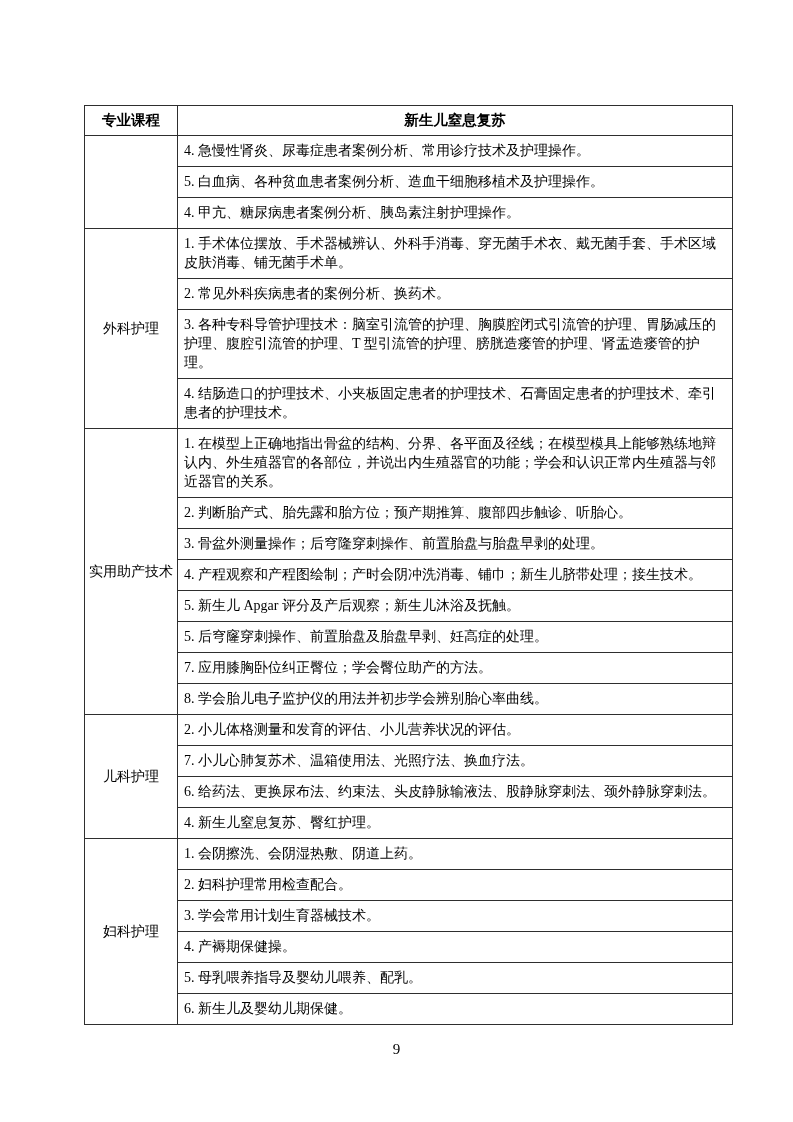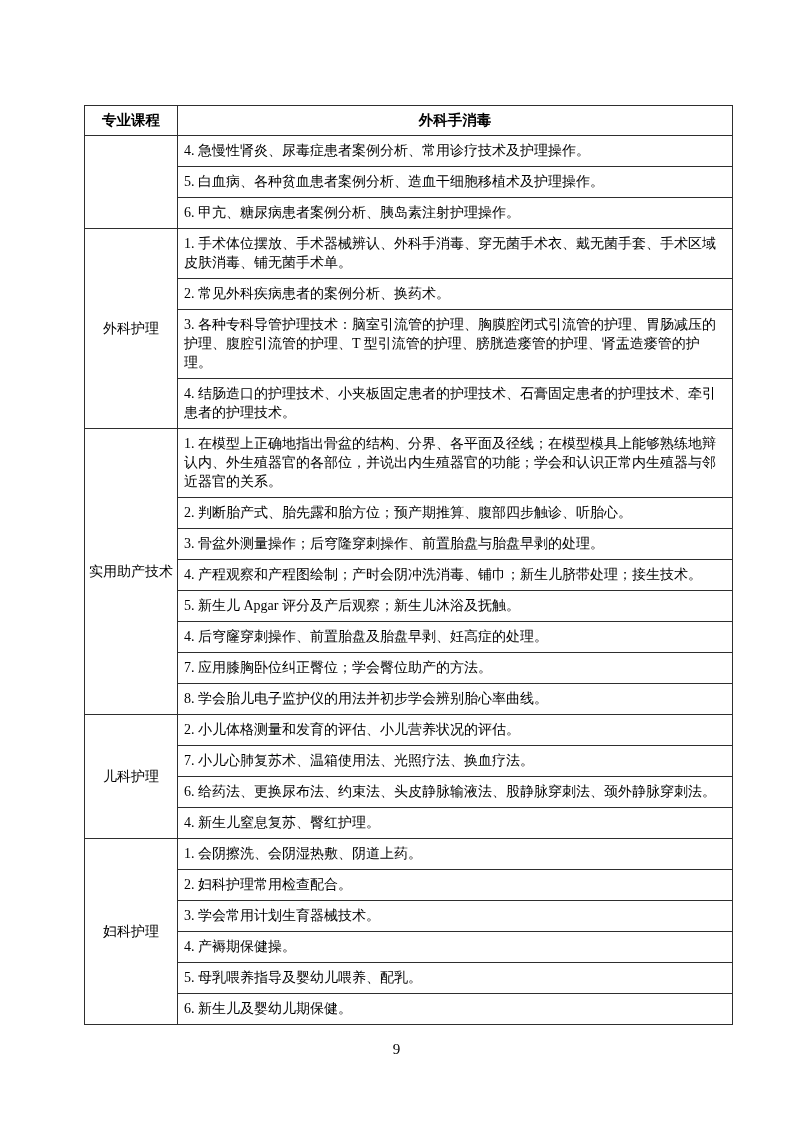--- a/index.html
+++ b/index.html
@@ -68,33 +68,33 @@
 <div class="page">
 
   <table class="doc-table">
     <colgroup>
       <col class="course-col">
       <col class="items-col">
     </colgroup>
     <thead>
       <tr>
         <th class="header-cell">专业课程</th>
-        <th class="header-cell">外科手消毒</th>
+        <th class="header-cell">新生儿窒息复苏</th>
       </tr>
     </thead>
     <tbody>
         <tr>
           <td class="course-cell" rowspan="3"></td>
           <td class="item-cell">4. 急慢性肾炎、尿毒症患者案例分析、常用诊疗技术及护理操作。</td>
         </tr>
         <tr>
           <td class="item-cell">5. 白血病、各种贫血患者案例分析、造血干细胞移植术及护理操作。</td>
         </tr>
         <tr>
-          <td class="item-cell">6. 甲亢、糖尿病患者案例分析、胰岛素注射护理操作。</td>
+          <td class="item-cell">4. 甲亢、糖尿病患者案例分析、胰岛素注射护理操作。</td>
         </tr>
         <tr>
           <td class="course-cell" rowspan="4">外科护理</td>
           <td class="item-cell">1. 手术体位摆放、手术器械辨认、外科手消毒、穿无菌手术衣、戴无菌手套、手术区域皮肤消毒、铺无菌手术单。</td>
         </tr>
         <tr>
           <td class="item-cell">2. 常见外科疾病患者的案例分析、换药术。</td>
         </tr>
         <tr>
           <td class="item-cell">3. 各种专科导管护理技术：脑室引流管的护理、胸膜腔闭式引流管的护理、胃肠减压的护理、腹腔引流管的护理、T 型引流管的护理、膀胱造瘘管的护理、肾盂造瘘管的护理。</td>
@@ -112,21 +112,21 @@
         <tr>
           <td class="item-cell">3. 骨盆外测量操作；后穹隆穿刺操作、前置胎盘与胎盘早剥的处理。</td>
         </tr>
         <tr>
           <td class="item-cell">4. 产程观察和产程图绘制；产时会阴冲洗消毒、铺巾；新生儿脐带处理；接生技术。</td>
         </tr>
         <tr>
           <td class="item-cell">5. 新生儿 Apgar 评分及产后观察；新生儿沐浴及抚触。</td>
         </tr>
         <tr>
-          <td class="item-cell">4. 后穹窿穿刺操作、前置胎盘及胎盘早剥、妊高症的处理。</td>
+          <td class="item-cell">5. 后穹窿穿刺操作、前置胎盘及胎盘早剥、妊高症的处理。</td>
         </tr>
         <tr>
           <td class="item-cell">7. 应用膝胸卧位纠正臀位；学会臀位助产的方法。</td>
         </tr>
         <tr>
           <td class="item-cell">8. 学会胎儿电子监护仪的用法并初步学会辨别胎心率曲线。</td>
         </tr>
         <tr>
           <td class="course-cell" rowspan="4">儿科护理</td>
           <td class="item-cell">2. 小儿体格测量和发育的评估、小儿营养状况的评估。</td>

